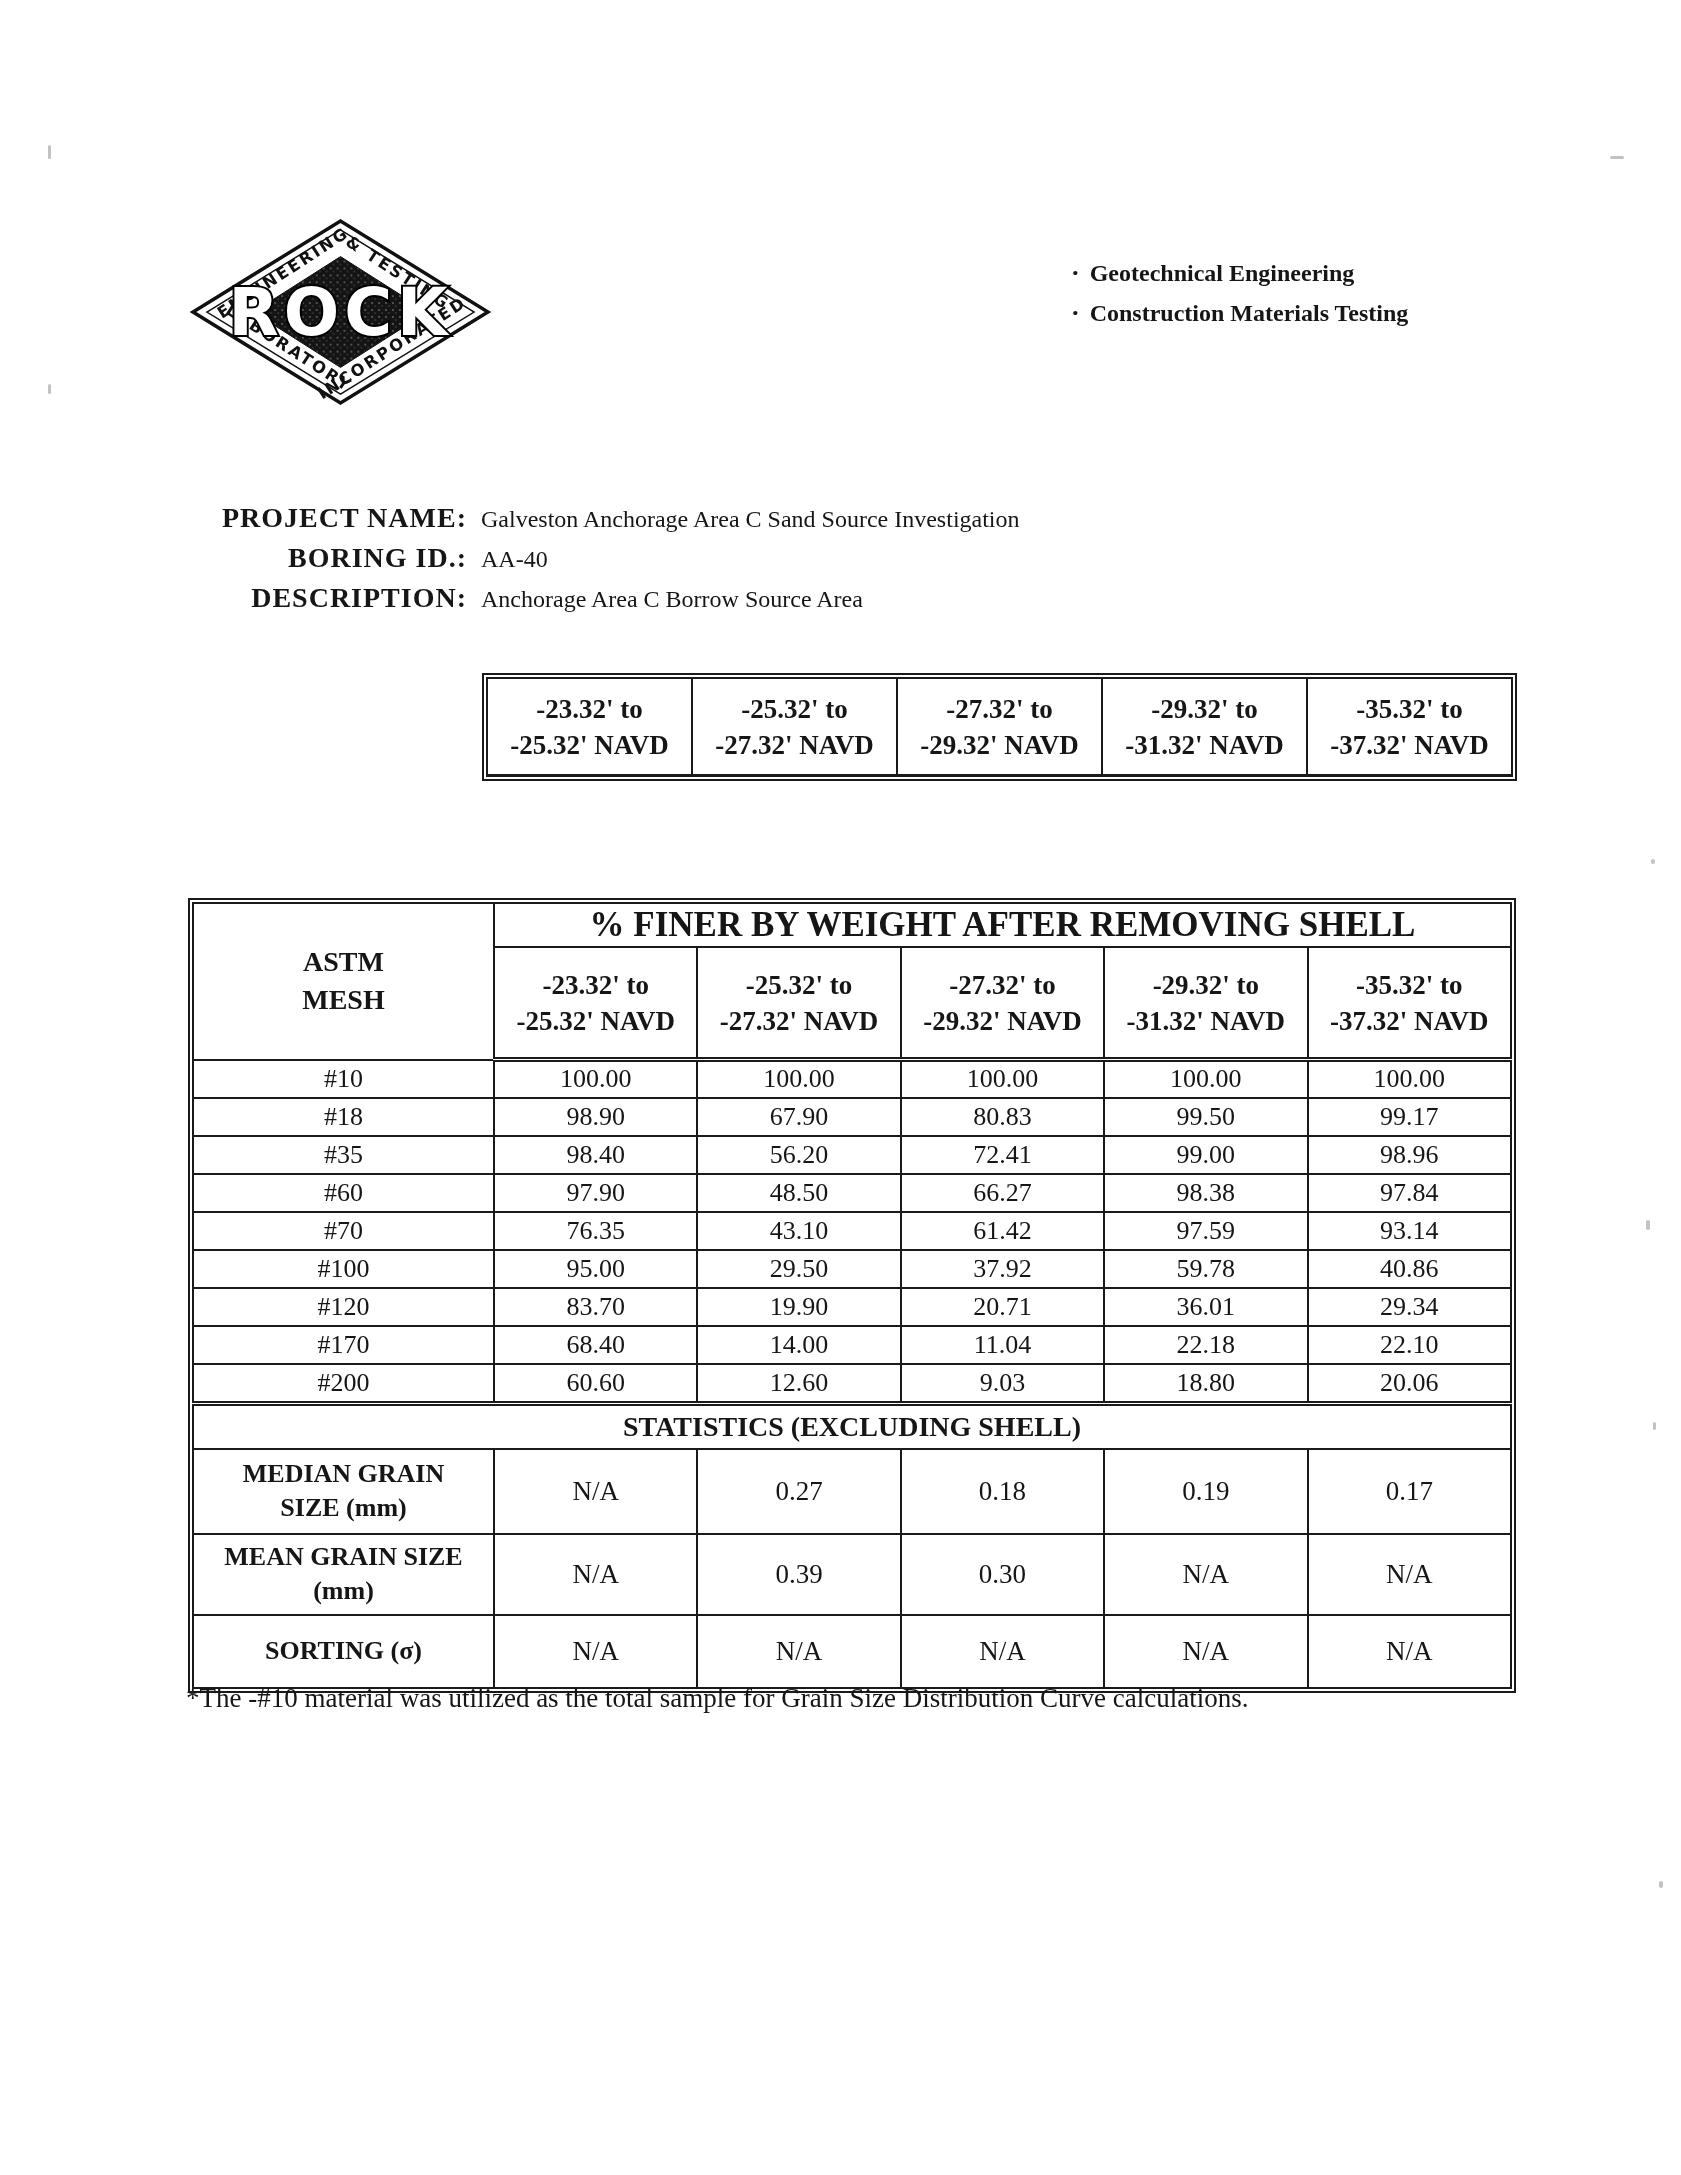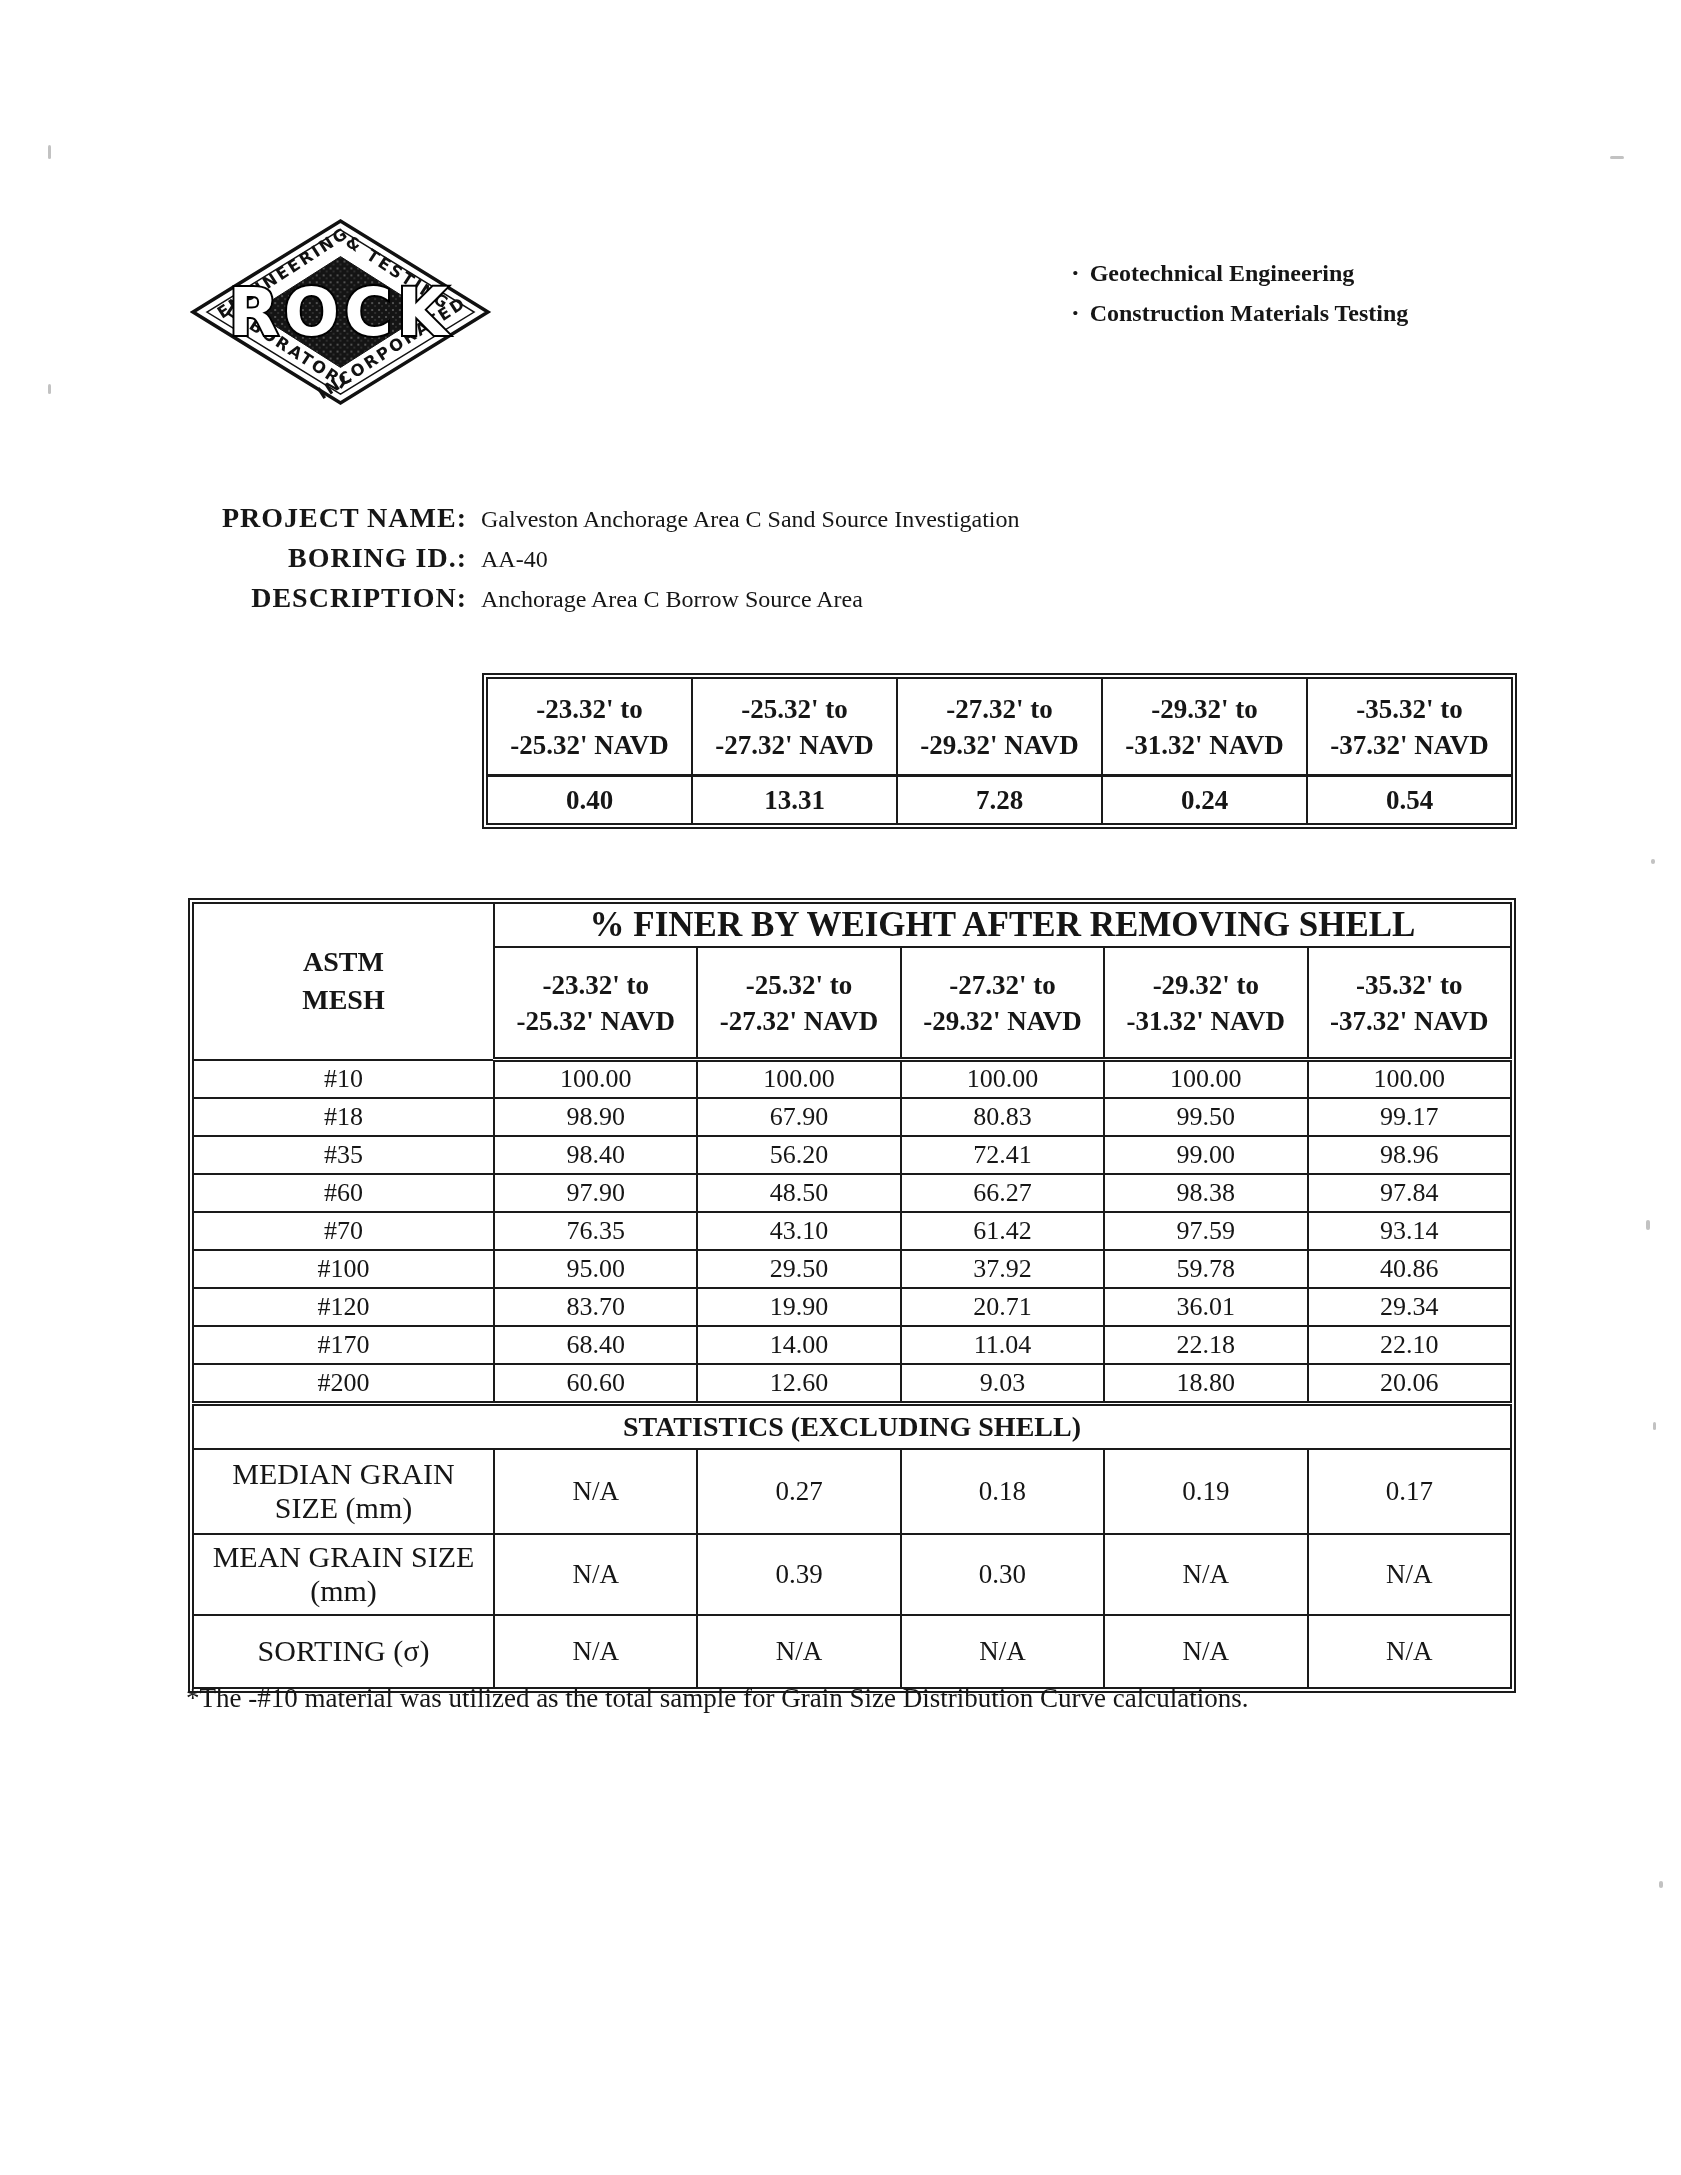--- a/index.html
+++ b/index.html
@@ -34,21 +34,21 @@
   .t1-val   { height:46px; font-size:27px; font-weight:bold; }
 
   
   .t2-wrap { left:188px; top:898px; width:1328px; }
   .t2-corner { font-size:28px; font-weight:bold; line-height:38px; }
   .t2-span-title { height:42px; font-size:35px; font-weight:bold; }
   .t2-head { height:109px; font-size:27px; font-weight:bold; line-height:36px; border-bottom:5px double #1a1a1a !important; }
   .t2-mesh { height:36px; font-size:26px; }
   .t2-cell { font-size:26px; }
   .t2-stats-title { height:42px; font-size:28px; font-weight:bold; border-top:5px double #1a1a1a !important; }
-  .t2-stat-label { font-weight:normal; font-size:30px; line-height:34px;margin-top:8px; }
+  .t2-stat-label { font-weight:bold; font-size:26px; line-height:34px;margin-top:8px; }
   .t2-stat-val { font-size:27px; }
   .row-median td { height:83px; }
   .row-mean td { height:79px; }
   .row-sorting td { height:71px; }
 
   
   .footnote { position:absolute; left:186px; top:1683px; font-size:27px; white-space:nowrap; }
 
   
   .artifact { position:absolute; background:#777; opacity:.45; border-radius:2px; }
@@ -129,27 +129,20 @@
         </th>
         <th class="t1-head">
           <div>-29.32' to</div>
           <div>-31.32' NAVD</div>
         </th>
         <th class="t1-head">
           <div>-35.32' to</div>
           <div>-37.32' NAVD</div>
         </th>
       </tr>
-      <tr>
-        <td class="t1-val">0.40</td>
-        <td class="t1-val">13.31</td>
-        <td class="t1-val">7.28</td>
-        <td class="t1-val">0.24</td>
-        <td class="t1-val">0.54</td>
-      </tr>
     </tbody>
       </table>
   </div>
 
   <div class="tbl-wrap t2-wrap">
     <table class="tbl">
       <colgroup>
           <col style="width:301px">
           <col>
           <col>

